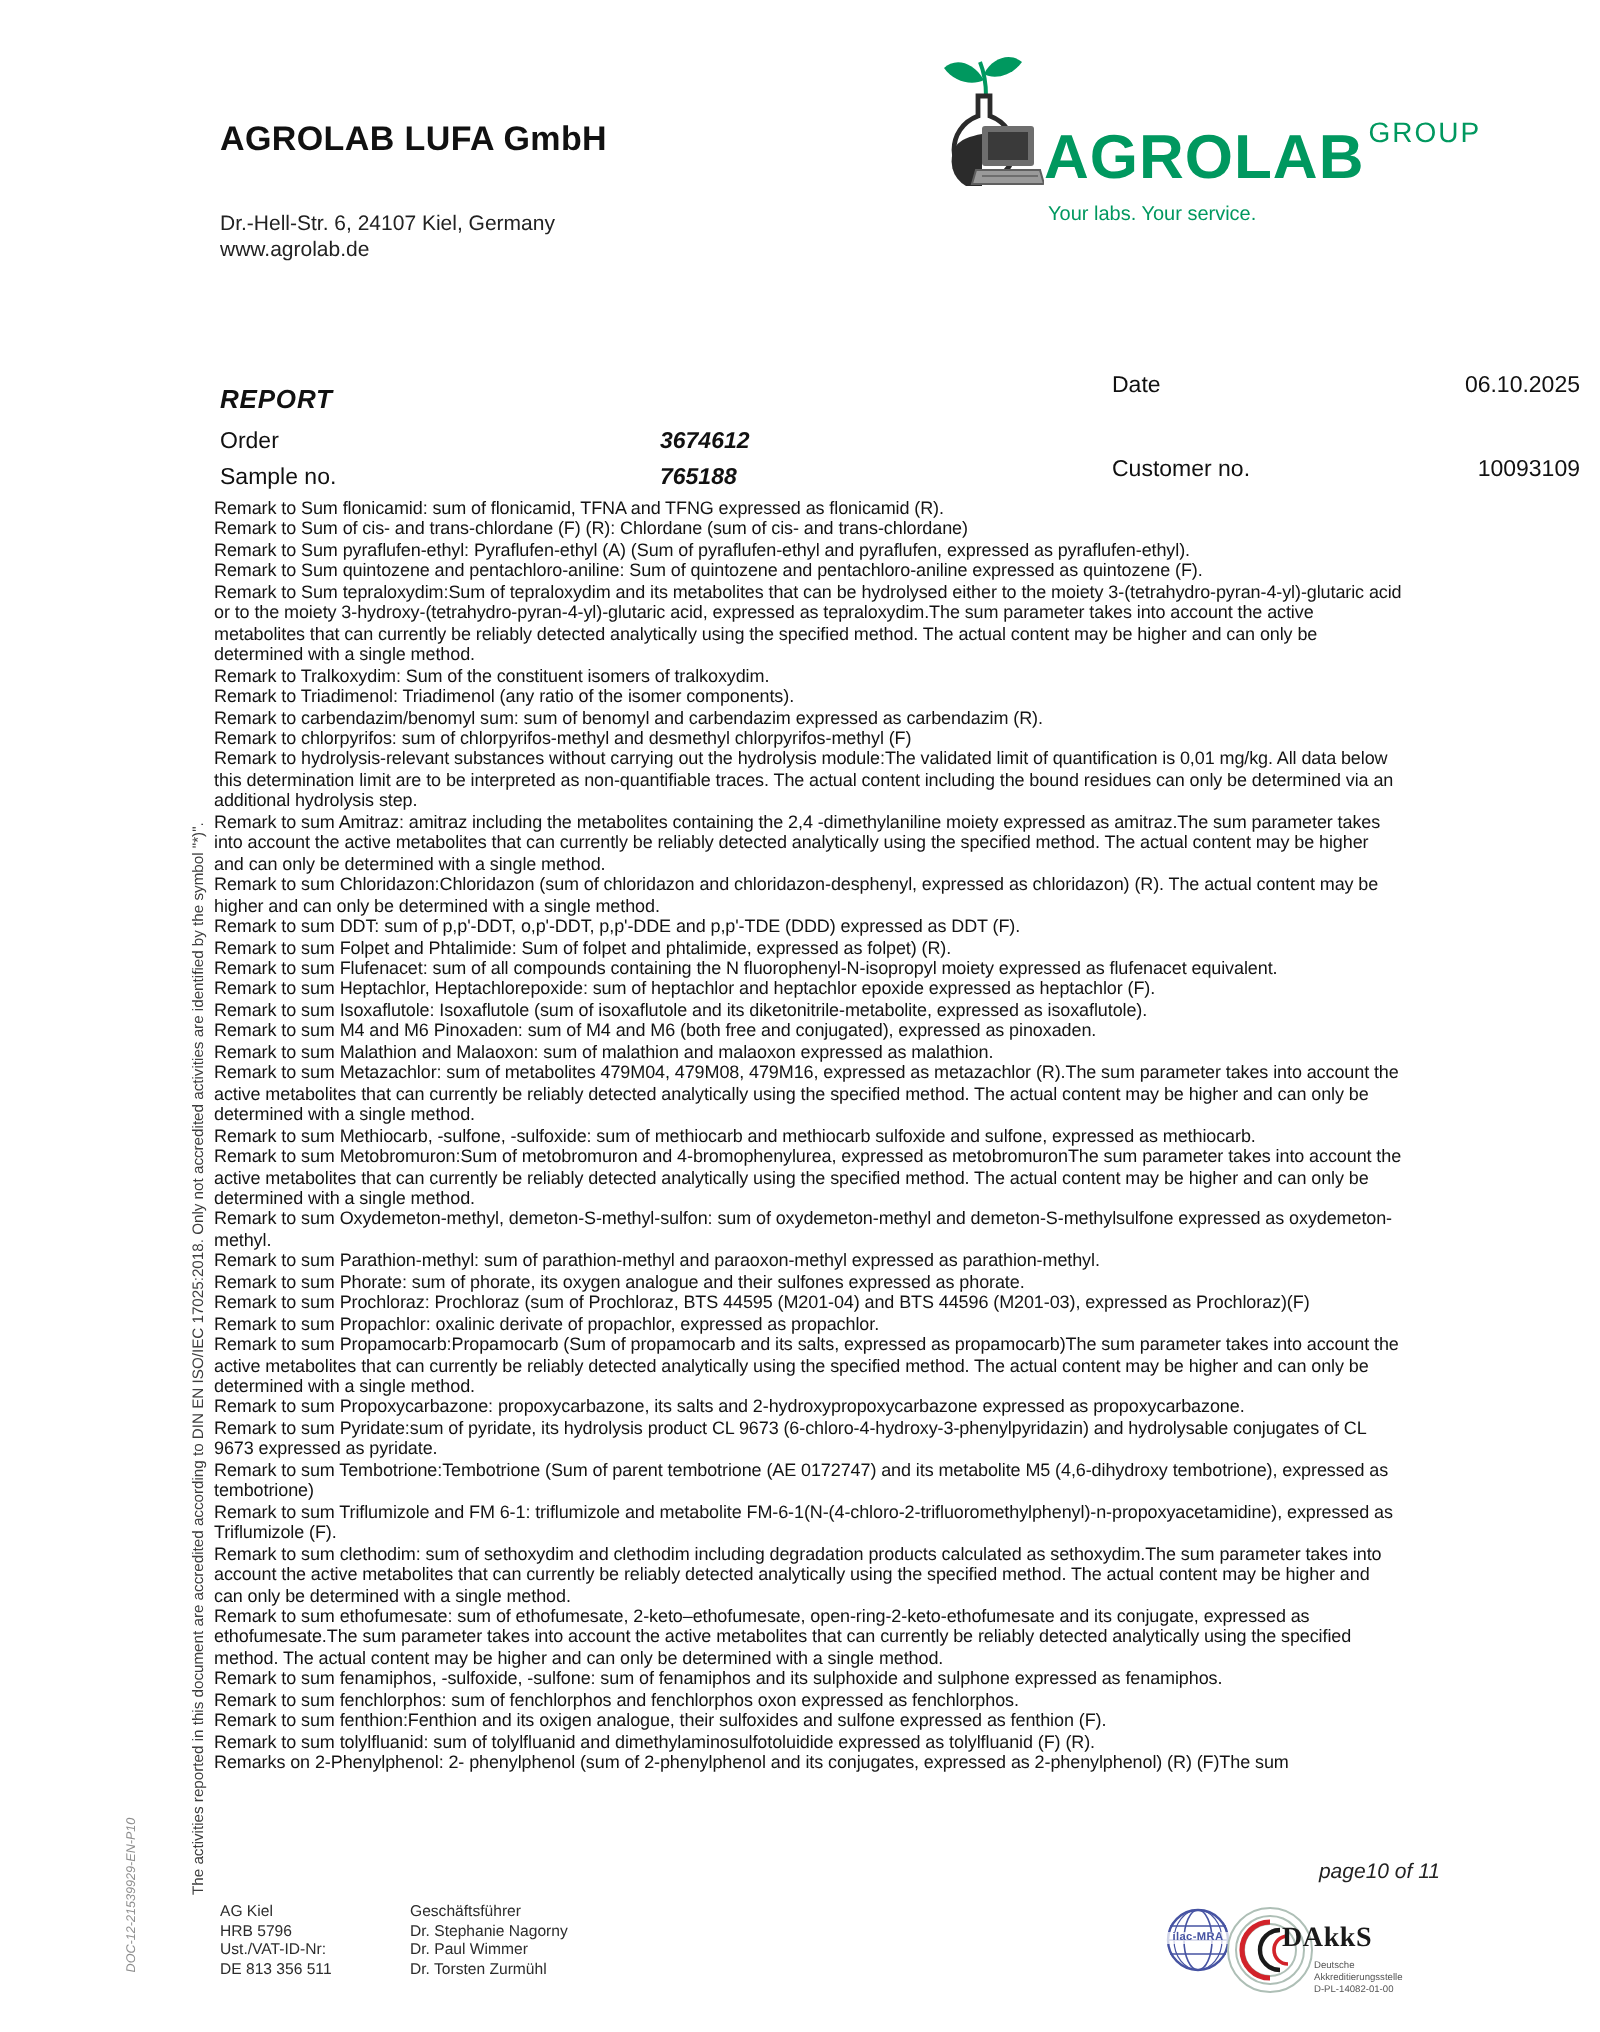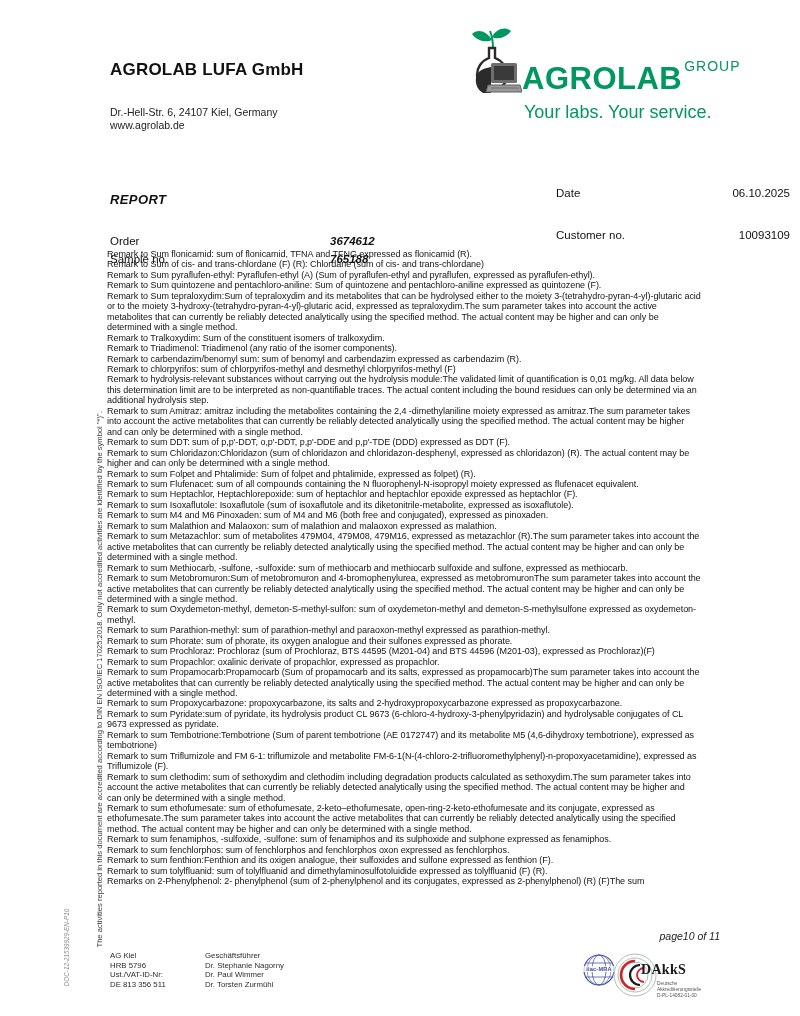--- a/index.html
+++ b/index.html
@@ -7,27 +7,27 @@
     position:relative;width:800px;height:1016px;background:#fff;
     font-family:"Liberation Sans",sans-serif;color:#1c1c1c;overflow:hidden;
   }
   
   .company-name{position:absolute;left:110px;top:60px;font-size:17px;font-weight:bold;letter-spacing:.2px;color:#111;}
   .company-address{position:absolute;left:110px;top:106px;font-size:10.5px;line-height:12.5px;color:#222;}
   .logo{position:absolute;left:466px;top:26px;width:320px;height:96px;}
   .logo-icon{position:absolute;left:2px;top:2px;}
   .brand{position:absolute;left:56px;top:32px;font-size:31px;font-weight:bold;color:var(--accent,#00985F);letter-spacing:.5px;white-space:nowrap;}
   .brand .group{font-size:14px;font-weight:normal;vertical-align:18px;letter-spacing:1px;margin-left:2px;}
-  .tagline{position:absolute;left:58px;top:76px;font-size:18px;color:var(--accent,#00985F);}
+  .tagline{position:absolute;left:58px;top:76px;font-size:10px;color:var(--accent,#00985F);}
   
   .meta{position:absolute;left:556px;top:160px;width:234px;font-size:11.5px;color:#111;}
   .meta-row{display:flex;justify-content:space-between;line-height:18px;margin-top:24px;}
   
   .report-title{position:absolute;left:110px;top:192px;font-size:13px;font-weight:bold;font-style:italic;letter-spacing:.4px;color:#111;}
-  .kv{position:absolute;left:110px;font-size:11.5px;color:#111;margin-top:20px;}
+  .kv{position:absolute;left:110px;font-size:11.5px;color:#111;}
   .kv-order{top:215px;}
   .kv-sample{top:233px;}
   .kv-value{position:absolute;left:220px;font-weight:bold;font-style:italic;white-space:nowrap;}
   
   .remarks{position:absolute;left:107px;top:249px;width:594px;font-size:9px;line-height:10.45px;letter-spacing:-.05px;color:#141414;max-height:680px;overflow:hidden;}
   .remark{margin:0;}
   
   .v-note{position:absolute;left:-161px;top:683px;width:520px;transform:rotate(-90deg);font-size:7.6px;color:#3d3d3d;text-align:center;white-space:nowrap;}
   .doc-code{position:absolute;left:23px;top:944px;width:86px;transform:rotate(-90deg);font-size:6.3px;font-style:italic;color:#8d8d8d;text-align:center;white-space:nowrap;}
   
@@ -93,22 +93,22 @@
       <div class="remark">Remark to Sum of cis- and trans-chlordane (F) (R): Chlordane (sum of cis- and trans-chlordane)</div>
       <div class="remark">Remark to Sum pyraflufen-ethyl: Pyraflufen-ethyl (A) (Sum of pyraflufen-ethyl and pyraflufen, expressed as pyraflufen-ethyl).</div>
       <div class="remark">Remark to Sum quintozene and pentachloro-aniline: Sum of quintozene and pentachloro-aniline expressed as quintozene (F).</div>
       <div class="remark">Remark to Sum tepraloxydim:Sum of tepraloxydim and its metabolites that can be hydrolysed either to the moiety 3-(tetrahydro-pyran-4-yl)-glutaric acid or to the moiety 3-hydroxy-(tetrahydro-pyran-4-yl)-glutaric acid, expressed as tepraloxydim.The sum parameter takes into account the active metabolites that can currently be reliably detected analytically using the specified method. The actual content may be higher and can only be determined with a single method.</div>
       <div class="remark">Remark to Tralkoxydim: Sum of the constituent isomers of tralkoxydim.</div>
       <div class="remark">Remark to Triadimenol: Triadimenol (any ratio of the isomer components).</div>
       <div class="remark">Remark to carbendazim/benomyl sum: sum of benomyl and carbendazim expressed as carbendazim (R).</div>
       <div class="remark">Remark to chlorpyrifos: sum of chlorpyrifos-methyl and desmethyl chlorpyrifos-methyl (F)</div>
       <div class="remark">Remark to hydrolysis-relevant substances without carrying out the hydrolysis module:The validated limit of quantification is 0,01 mg/kg. All data below this determination limit are to be interpreted as non-quantifiable traces. The actual content including the bound residues can only be determined via an additional hydrolysis step.</div>
       <div class="remark">Remark to sum Amitraz: amitraz including the metabolites containing the 2,4 -dimethylaniline moiety expressed as amitraz.The sum parameter takes into account the active metabolites that can currently be reliably detected analytically using the specified method. The actual content may be higher and can only be determined with a single method.</div>
+      <div class="remark">Remark to sum Chloridazon:Chloridazon (sum of chloridazon and chloridazon-desphenyl, expressed as chloridazon) (R). The actual content may be higher and can only be determined with a single method.</div>
       <div class="remark">Remark to sum DDT: sum of p,p'-DDT, o,p'-DDT, p,p'-DDE and p,p'-TDE (DDD) expressed as DDT (F).</div>
-      <div class="remark">Remark to sum Chloridazon:Chloridazon (sum of chloridazon and chloridazon-desphenyl, expressed as chloridazon) (R). The actual content may be higher and can only be determined with a single method.</div>
       <div class="remark">Remark to sum Folpet and Phtalimide: Sum of folpet and phtalimide, expressed as folpet) (R).</div>
       <div class="remark">Remark to sum Flufenacet: sum of all compounds containing the N fluorophenyl-N-isopropyl moiety expressed as flufenacet equivalent.</div>
       <div class="remark">Remark to sum Heptachlor, Heptachlorepoxide: sum of heptachlor and heptachlor epoxide expressed as heptachlor (F).</div>
       <div class="remark">Remark to sum Isoxaflutole: Isoxaflutole (sum of isoxaflutole and its diketonitrile-metabolite, expressed as isoxaflutole).</div>
       <div class="remark">Remark to sum M4 and M6 Pinoxaden: sum of M4 and M6 (both free and conjugated), expressed as pinoxaden.</div>
       <div class="remark">Remark to sum Malathion and Malaoxon: sum of malathion and malaoxon expressed as malathion.</div>
       <div class="remark">Remark to sum Metazachlor: sum of metabolites 479M04, 479M08, 479M16, expressed as metazachlor (R).The sum parameter takes into account the active metabolites that can currently be reliably detected analytically using the specified method. The actual content may be higher and can only be determined with a single method.</div>
       <div class="remark">Remark to sum Methiocarb, -sulfone, -sulfoxide: sum of methiocarb and methiocarb sulfoxide and sulfone, expressed as methiocarb.</div>
       <div class="remark">Remark to sum Metobromuron:Sum of metobromuron and 4-bromophenylurea, expressed as metobromuronThe sum parameter takes into account the active metabolites that can currently be reliably detected analytically using the specified method. The actual content may be higher and can only be determined with a single method.</div>
       <div class="remark">Remark to sum Oxydemeton-methyl, demeton-S-methyl-sulfon: sum of oxydemeton-methyl and demeton-S-methylsulfone expressed as oxydemeton-methyl.</div>

